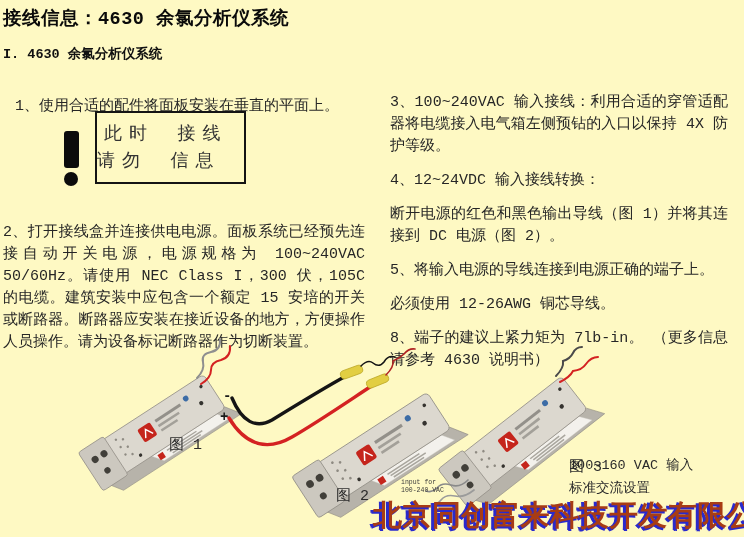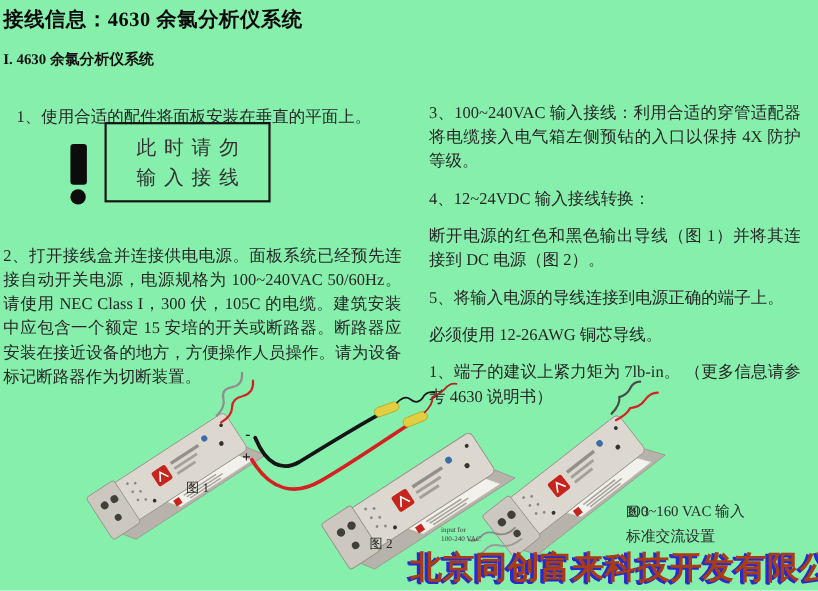--- a/index.html
+++ b/index.html
@@ -1,38 +1,38 @@
 <!DOCTYPE html>
 <html><head>
 <meta charset="utf-8">
 <style>
   html,body{margin:0;padding:0;background:#fff;}
   .page{
-    position:relative;width:744px;height:537px;background:#86efac;overflow:hidden;
-    font-family:Liberation Serif, serif;color:#222;
+    position:relative;width:744px;height:537px;background:#fef9c3;overflow:hidden;
+    font-family:Liberation Mono, monospace;color:#222;
   }
   .abs{position:absolute;}
   .title{left:3px;top:5px;font-size:18.5px;font-weight:bold;color:#0a0a0a;letter-spacing:.5px;white-space:nowrap;}
   .heading{left:3px;top:45px;font-size:13.5px;font-weight:bold;color:#111;white-space:nowrap;}
   .col{font-size:15px;line-height:22px;color:#262626;text-align:justify;}
   .col p{margin:12px;}
   .left-col{left:3px;top:84px;width:360px;}
   .step2{left:3px;top:182px;width:362px;margin-top:40px;}
   .right-col{left:378px;top:80px;width:362px;}
   
   .excl{left:63px;top:131px;width:16px;}
   .excl .bar{width:15px;height:37px;background:#0c0c0c;border-radius:3px;margin:0 auto;}
   .excl .dot{width:14px;height:14px;background:#0c0c0c;border-radius:50%;margin:4px auto 0;}
   .warnbox{
     left:95px;top:111px;width:147px;height:69px;border:2.5px solid #141414;
-    display:flex;flex-direction:column;align-items:center;justify-content:center;
+    display:flex;flex-direction:row;align-items:center;justify-content:center;
     font-size:18px;line-height:27px;letter-spacing:7px;color:#333;text-indent:7px;
   }
   
-  .figlab{font-size:12px;color:#2b2b2b;white-space:nowrap;}
+  .figlab{font-size:15px;color:#2b2b2b;white-space:nowrap;}
   .fig3cap{font-size:13.5px;color:#2b2b2b;white-space:nowrap;}
   .polarity{font-size:14px;font-weight:bold;color:#1a1a1a;}
   .input-note{left:401px;top:479px;font-size:6.5px;line-height:8px;color:#3a3a3a;white-space:nowrap;}
   .bottom-note{left:3px;top:503px;font-size:12.5px;color:#2a2a2a;white-space:nowrap;}
   .company{
     left:373px;top:496px;font-size:29px;font-weight:bold;white-space:nowrap;
     color:#a83c14;letter-spacing:.5px;
     text-shadow:-3px 1px 0 #2a2acd,-2px 2px 0 #2a2acd;
   }
   svg .wire{fill:none;stroke-linecap:round;}
@@ -48,32 +48,32 @@
   <div class="abs col left-col">
     <p>1、使用合适的配件将面板安装在垂直的平面上。</p>
   </div>
 
   <div class="abs excl">
     <div class="bar"></div>
       <div class="dot"></div>
   </div>
   <div class="abs warnbox">
     <div>此时请勿</div>
-    <div>输入接线</div>
+    <div>接线信息</div>
   </div>
 
   <div class="abs col step2">2、打开接线盒并连接供电电源。面板系统已经预先连接自动开关电源，电源规格为 100~240VAC 50/60Hz。请使用 NEC Class I，300 伏，105C 的电缆。建筑安装中应包含一个额定 15 安培的开关或断路器。断路器应安装在接近设备的地方，方便操作人员操作。请为设备标记断路器作为切断装置。</div>
 
   <div class="abs col right-col">
     <p>3、100~240VAC 输入接线：利用合适的穿管适配器将电缆接入电气箱左侧预钻的入口以保持 4X 防护等级。</p>
     <p>4、12~24VDC 输入接线转换：</p>
     <p>断开电源的红色和黑色输出导线（图 1）并将其连接到 DC 电源（图 2）。</p>
     <p>5、将输入电源的导线连接到电源正确的端子上。</p>
     <p>必须使用 12-26AWG 铜芯导线。</p>
-    <p>1、端子的建议上紧力矩为 7lb-in。 （更多信息请参考 4630 说明书）</p>
+    <p>8、端子的建议上紧力矩为 7lb-in。 （更多信息请参考 4630 说明书）</p>
   </div>
 
   <svg class="abs" style="left:0;top:330px" width="744" height="207" viewBox="0 0 744 207">
     <defs>
       <g id="psu-shape">
 
         <polygon points="2,44 162,44 174,61 14,61" fill="#b7b3aa" stroke="#8e8a82" stroke-width="0.6"></polygon>
 
         <polygon points="62,46 150,46 159,58 71,58" fill="#f3f1ec" stroke="#c9c6bf" stroke-width="0.4"></polygon>
         <rect x="68" y="48.5" width="7" height="7" fill="#c5251c"></rect>

